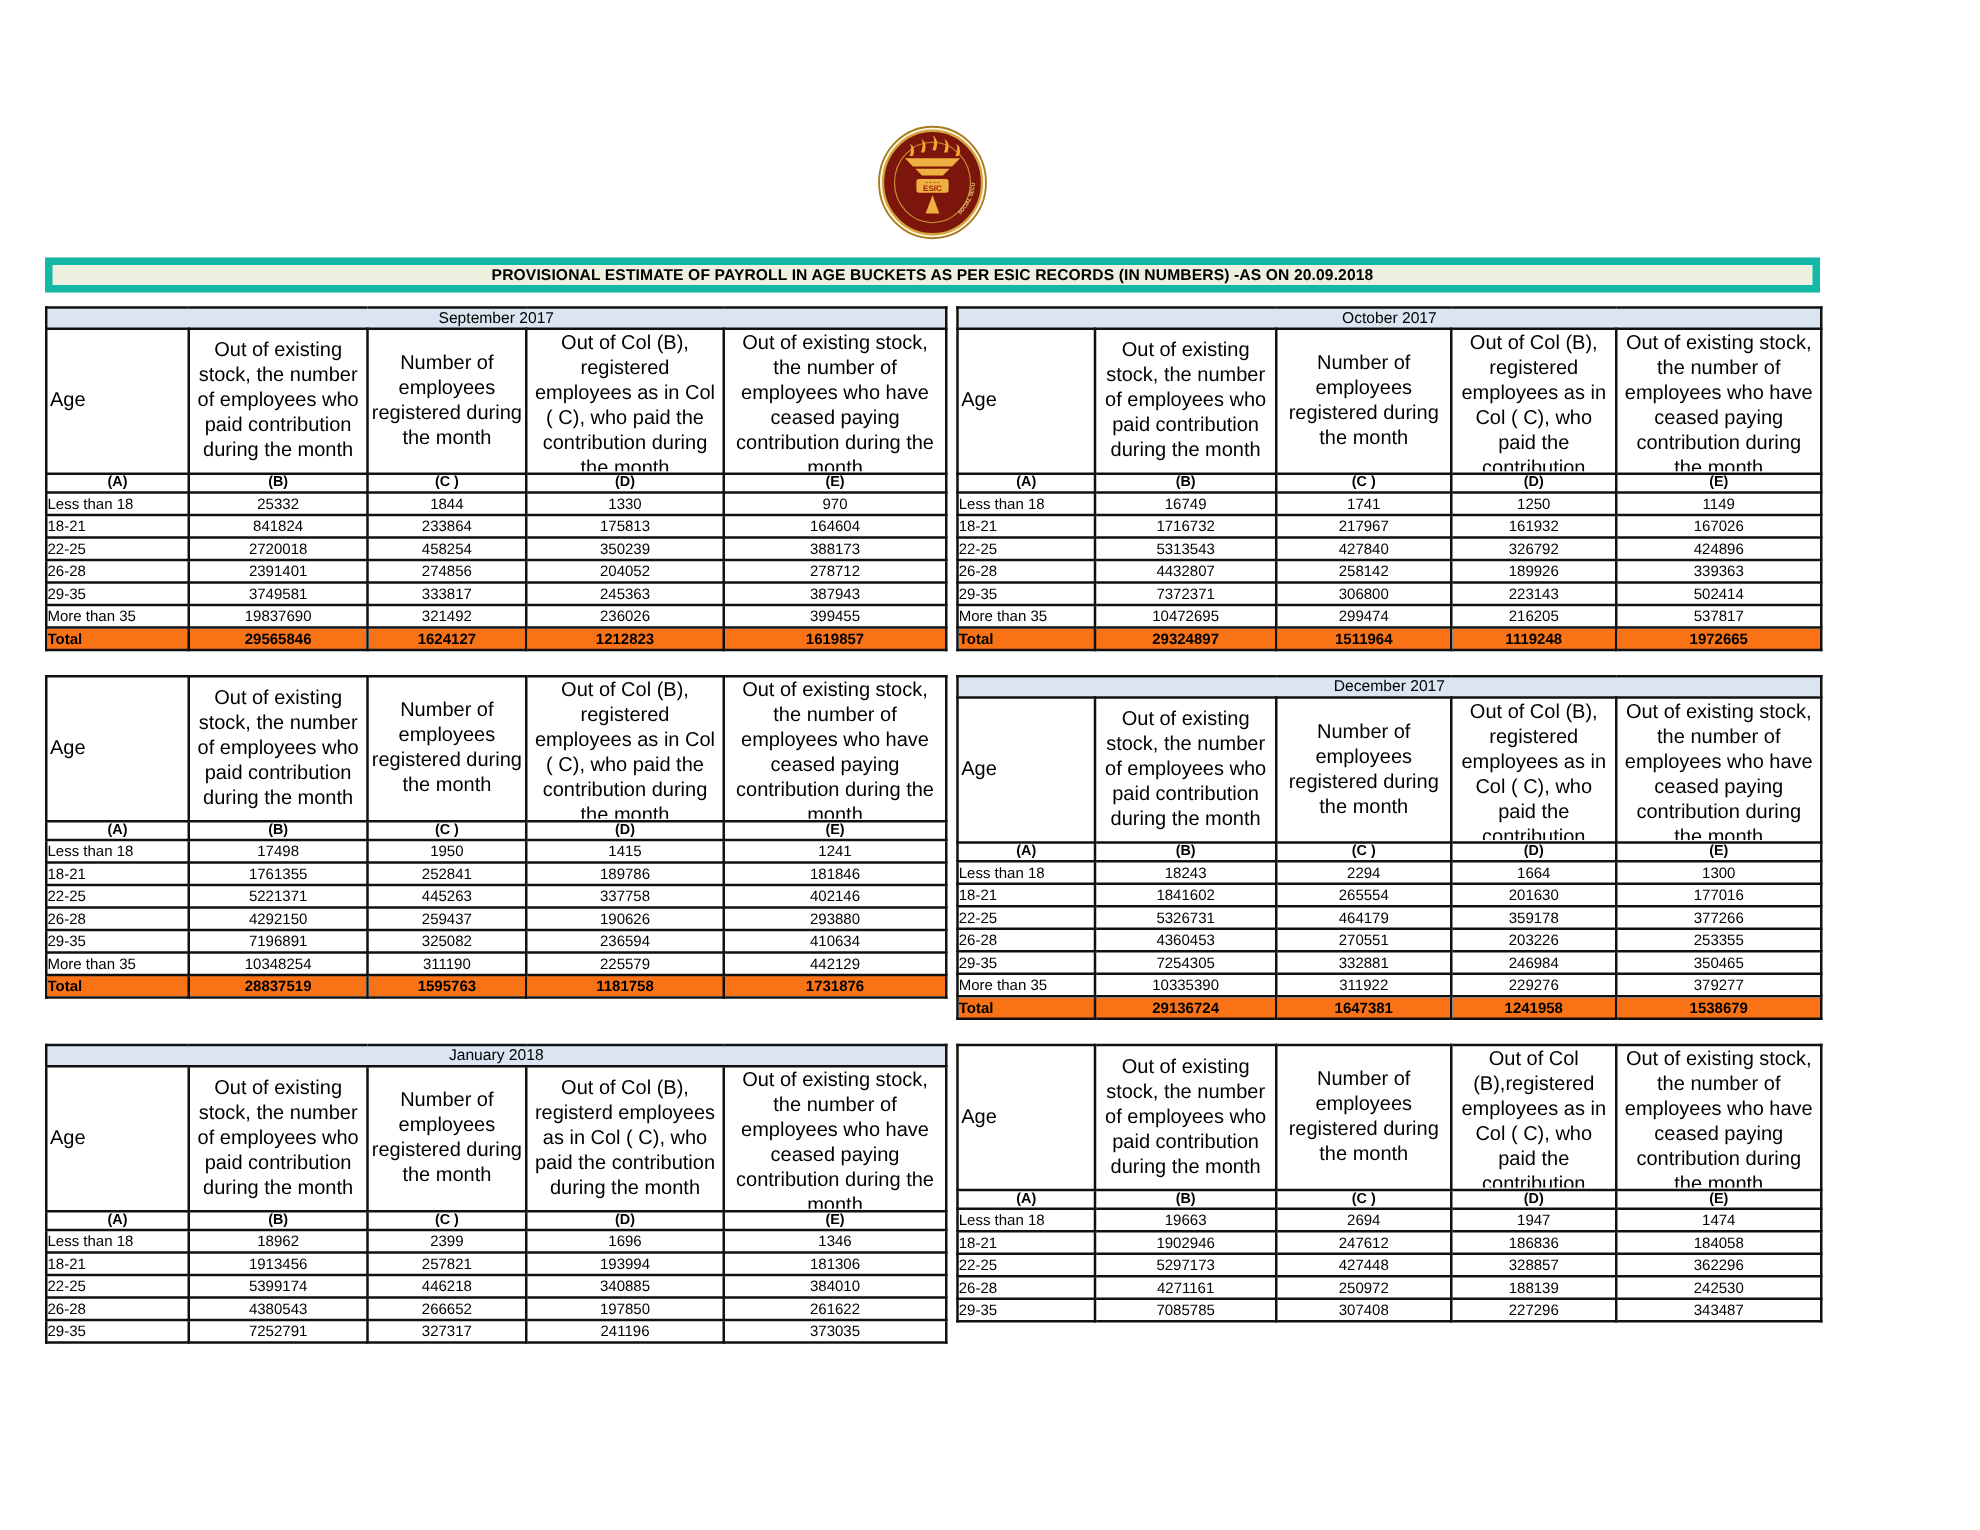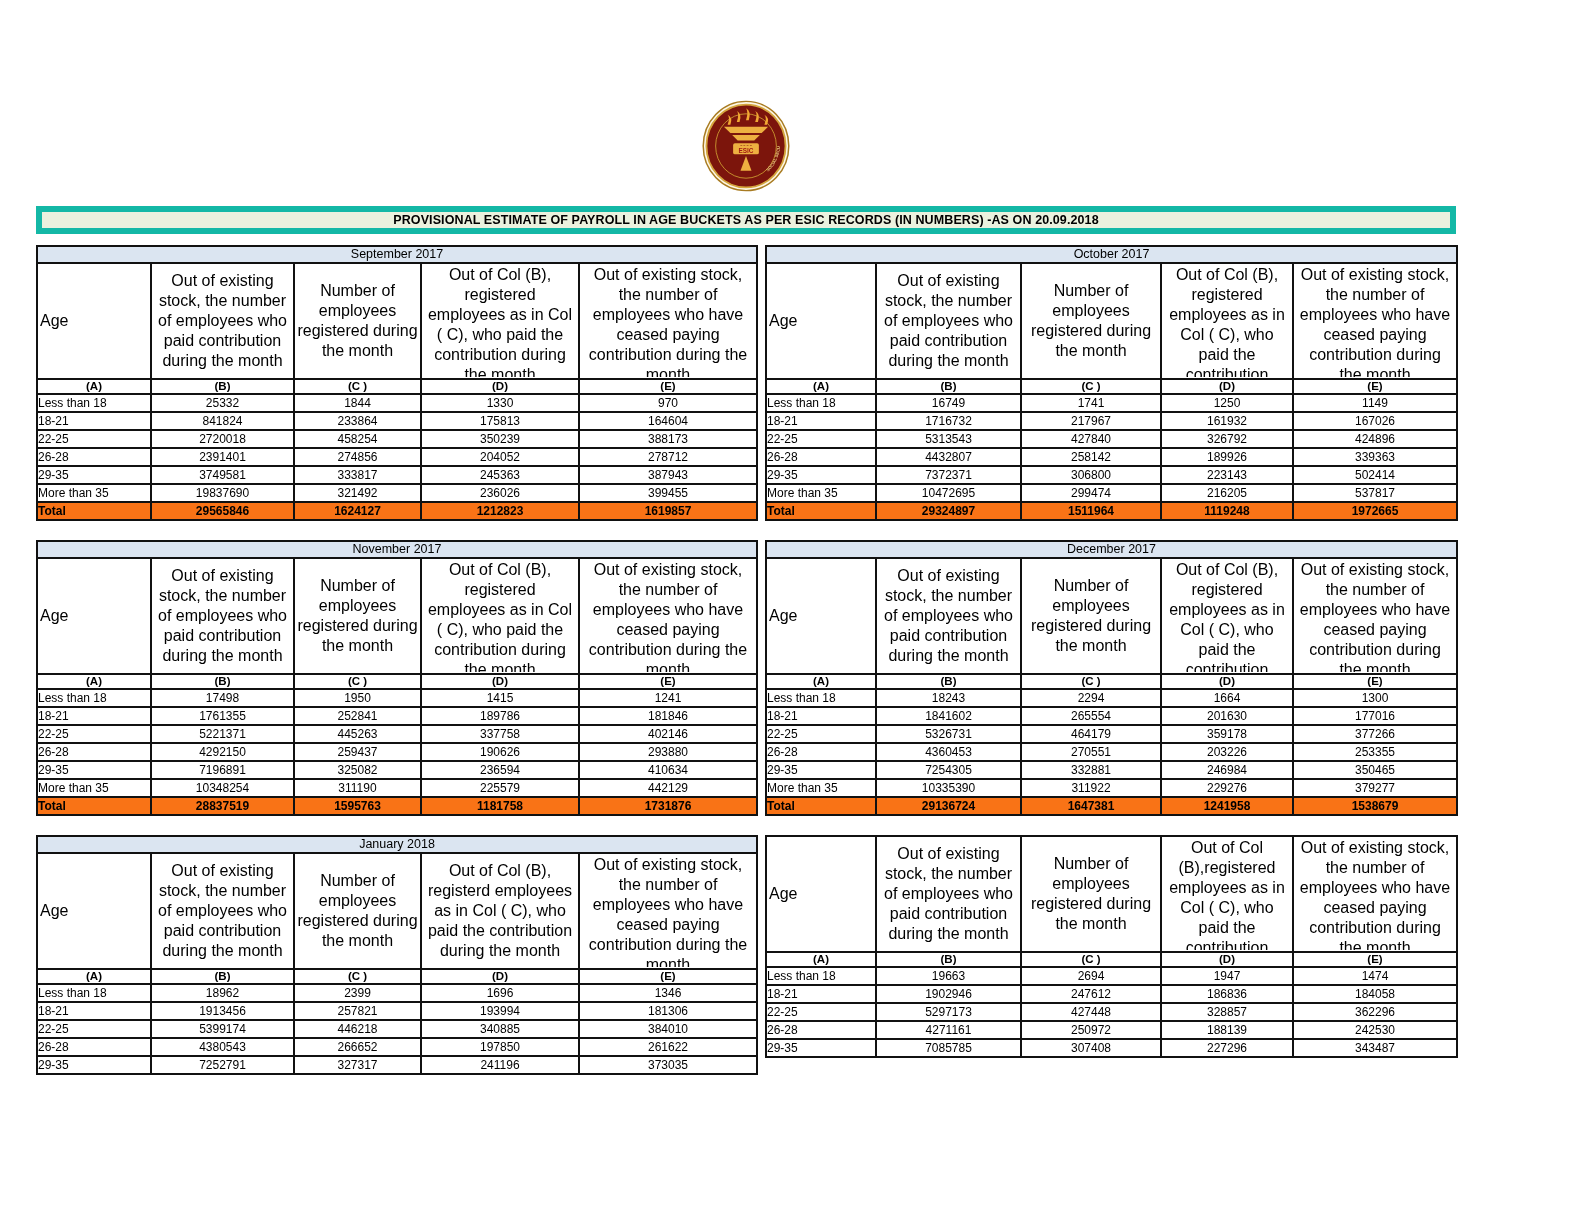--- a/index.html
+++ b/index.html
@@ -275,23 +275,20 @@
       </table>
       <table class="mt left">
         <colgroup>
           <col class="c1">
           <col class="c2">
           <col class="c3">
           <col class="c4">
           <col class="c5">
         </colgroup>
         <thead>
-          <tr class="month-row">
-            <th class="month" colspan="5">November 2017</th>
-          </tr>
           <tr class="hdr">
             <th class="ageh">Age</th>
             <th class="colh">
               <div class="hdrwrap">
                 <div class="hdrtext">Out of existing stock, the number of employees who paid contribution during the month</div>
               </div>
             </th>
             <th class="colh">
               <div class="hdrwrap">
                 <div class="hdrtext">Number of employees registered during the month</div>

